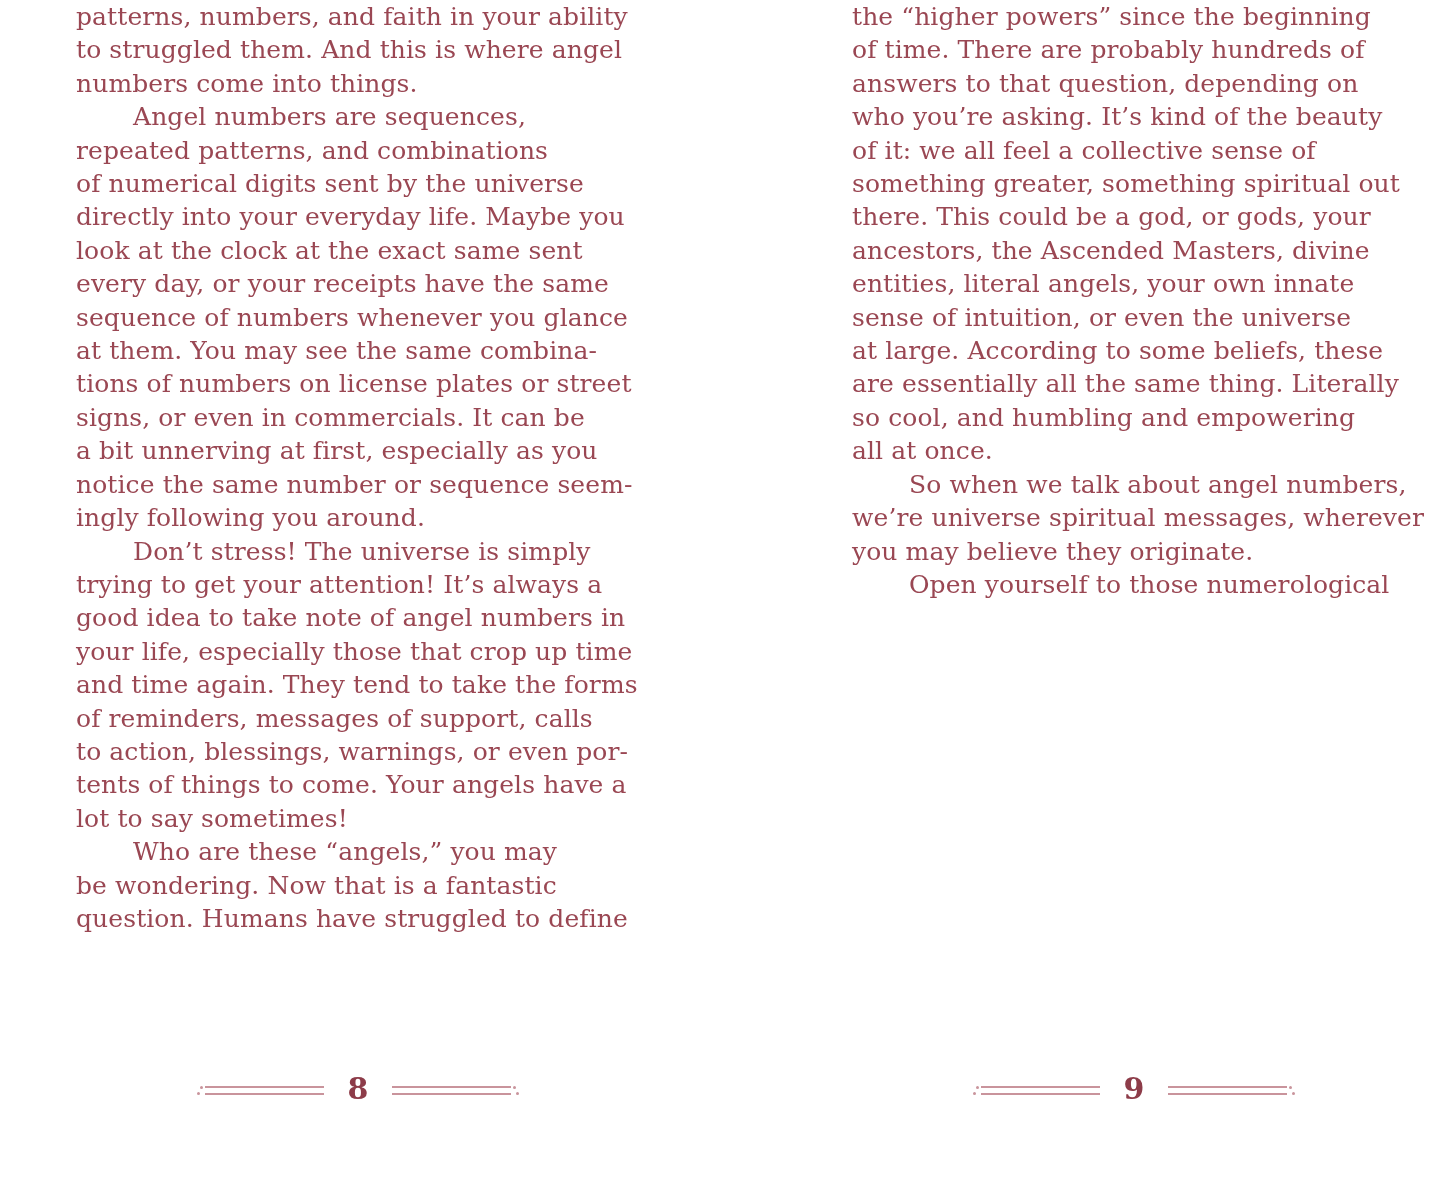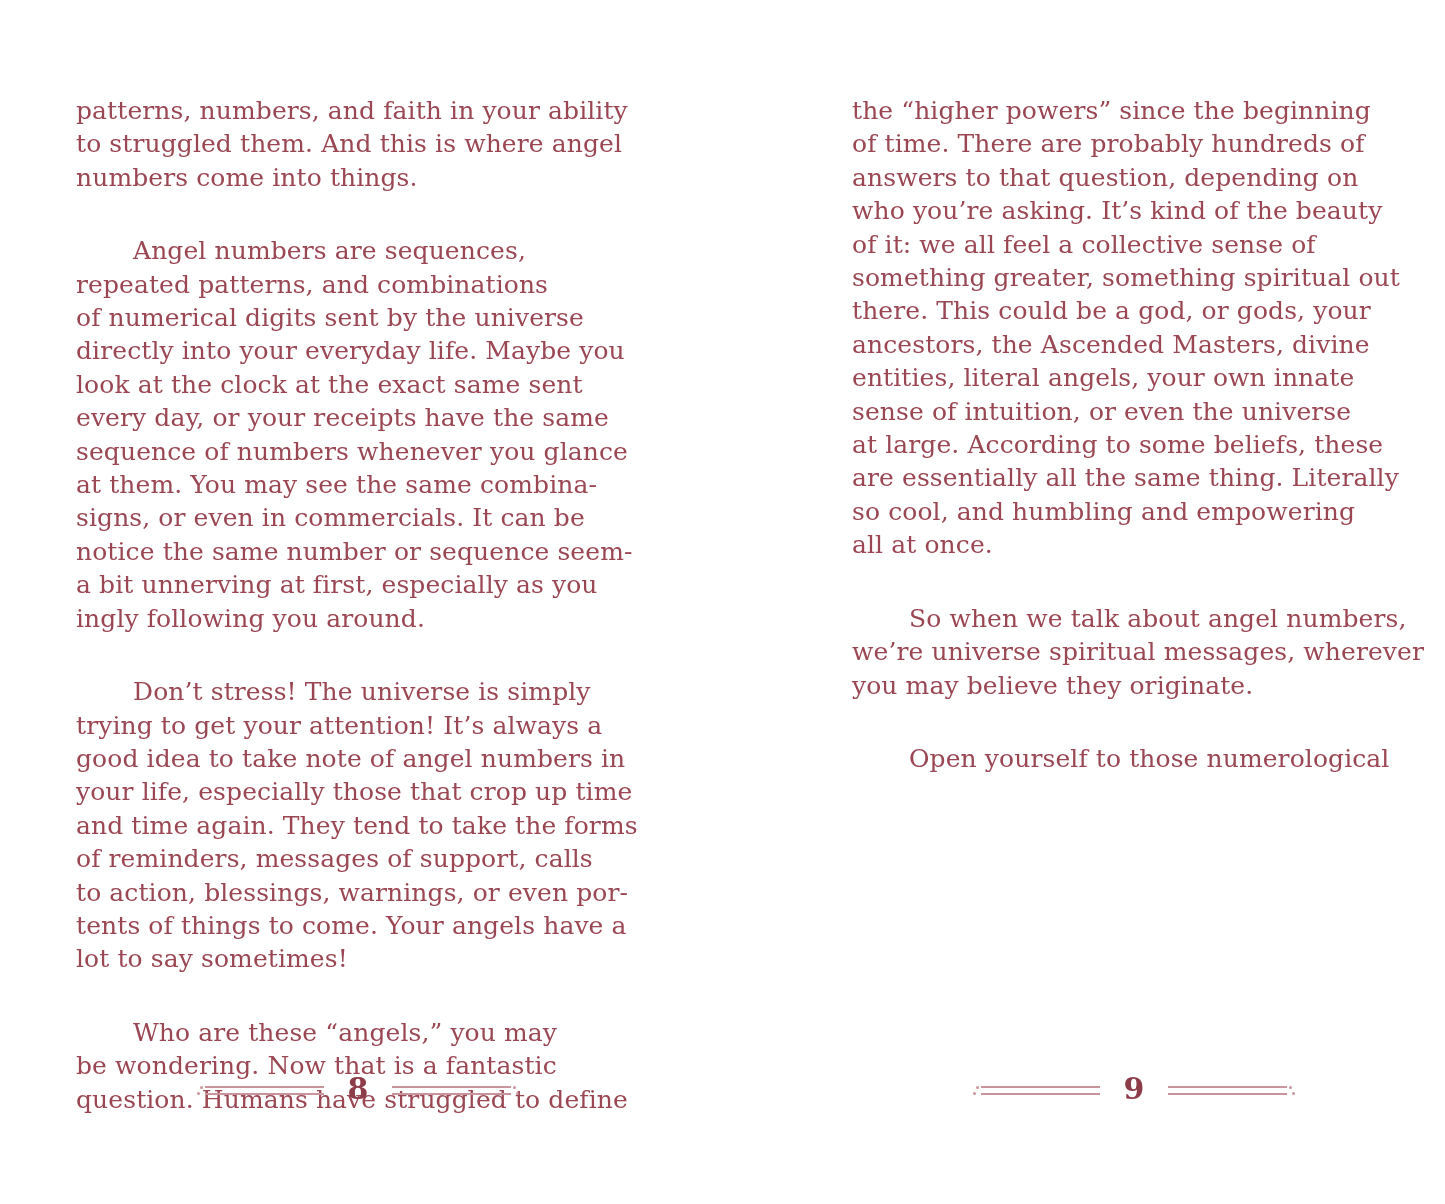--- a/index.html
+++ b/index.html
@@ -12,28 +12,28 @@
   html,body{width:1445px;height:1204px;background:var(--bg);overflow:hidden;}
   body{
     font-family:"DejaVu Serif","Liberation Serif",serif;
     color:var(--text);
     position:relative;
   }
   .spread{position:absolute;inset:0;}
   .page{position:absolute;top:0;height:1204px;width:564px;}
   .page-left{left:76px;}
   .page-right{left:852px;}
-  .text-block{padding-top:94px;}
+  .text-block{}
   .line{
     font-size:25px;
     line-height:33.4px;
     white-space:nowrap;
     letter-spacing:0.1px;
   }
-  .line.indent{padding-left:57px;margin-top:40px;}
+  .line.indent{padding-left:57px;}
   .footer{
     position:absolute;
     top:1072px;
     left:0;
     width:100%;
     height:36px;
     display:flex;
     align-items:center;
     justify-content:center;
     gap:24px;
@@ -68,23 +68,24 @@
         <div class="line">to struggled them. And this is where angel</div>
         <div class="line">numbers come into things.</div>
         <div class="line indent">Angel numbers are sequences,</div>
         <div class="line">repeated patterns, and combinations</div>
         <div class="line">of numerical digits sent by the universe</div>
         <div class="line">directly into your everyday life. Maybe you</div>
         <div class="line">look at the clock at the exact same sent</div>
         <div class="line">every day, or your receipts have the same</div>
         <div class="line">sequence of numbers whenever you glance</div>
         <div class="line">at them. You may see the same combina-</div>
+        <div class="line">tions of numbers on license plates or street</div>
         <div class="line">signs, or even in commercials. It can be</div>
+        <div class="line">a bit unnerving at first, especially as you</div>
         <div class="line">notice the same number or sequence seem-</div>
-        <div class="line">a bit unnerving at first, especially as you</div>
         <div class="line">ingly following you around.</div>
         <div class="line indent">Don’t stress! The universe is simply</div>
         <div class="line">trying to get your attention! It’s always a</div>
         <div class="line">good idea to take note of angel numbers in</div>
         <div class="line">your life, especially those that crop up time</div>
         <div class="line">and time again. They tend to take the forms</div>
         <div class="line">of reminders, messages of support, calls</div>
         <div class="line">to action, blessings, warnings, or even por-</div>
         <div class="line">tents of things to come. Your angels have a</div>
         <div class="line">lot to say sometimes!</div>

